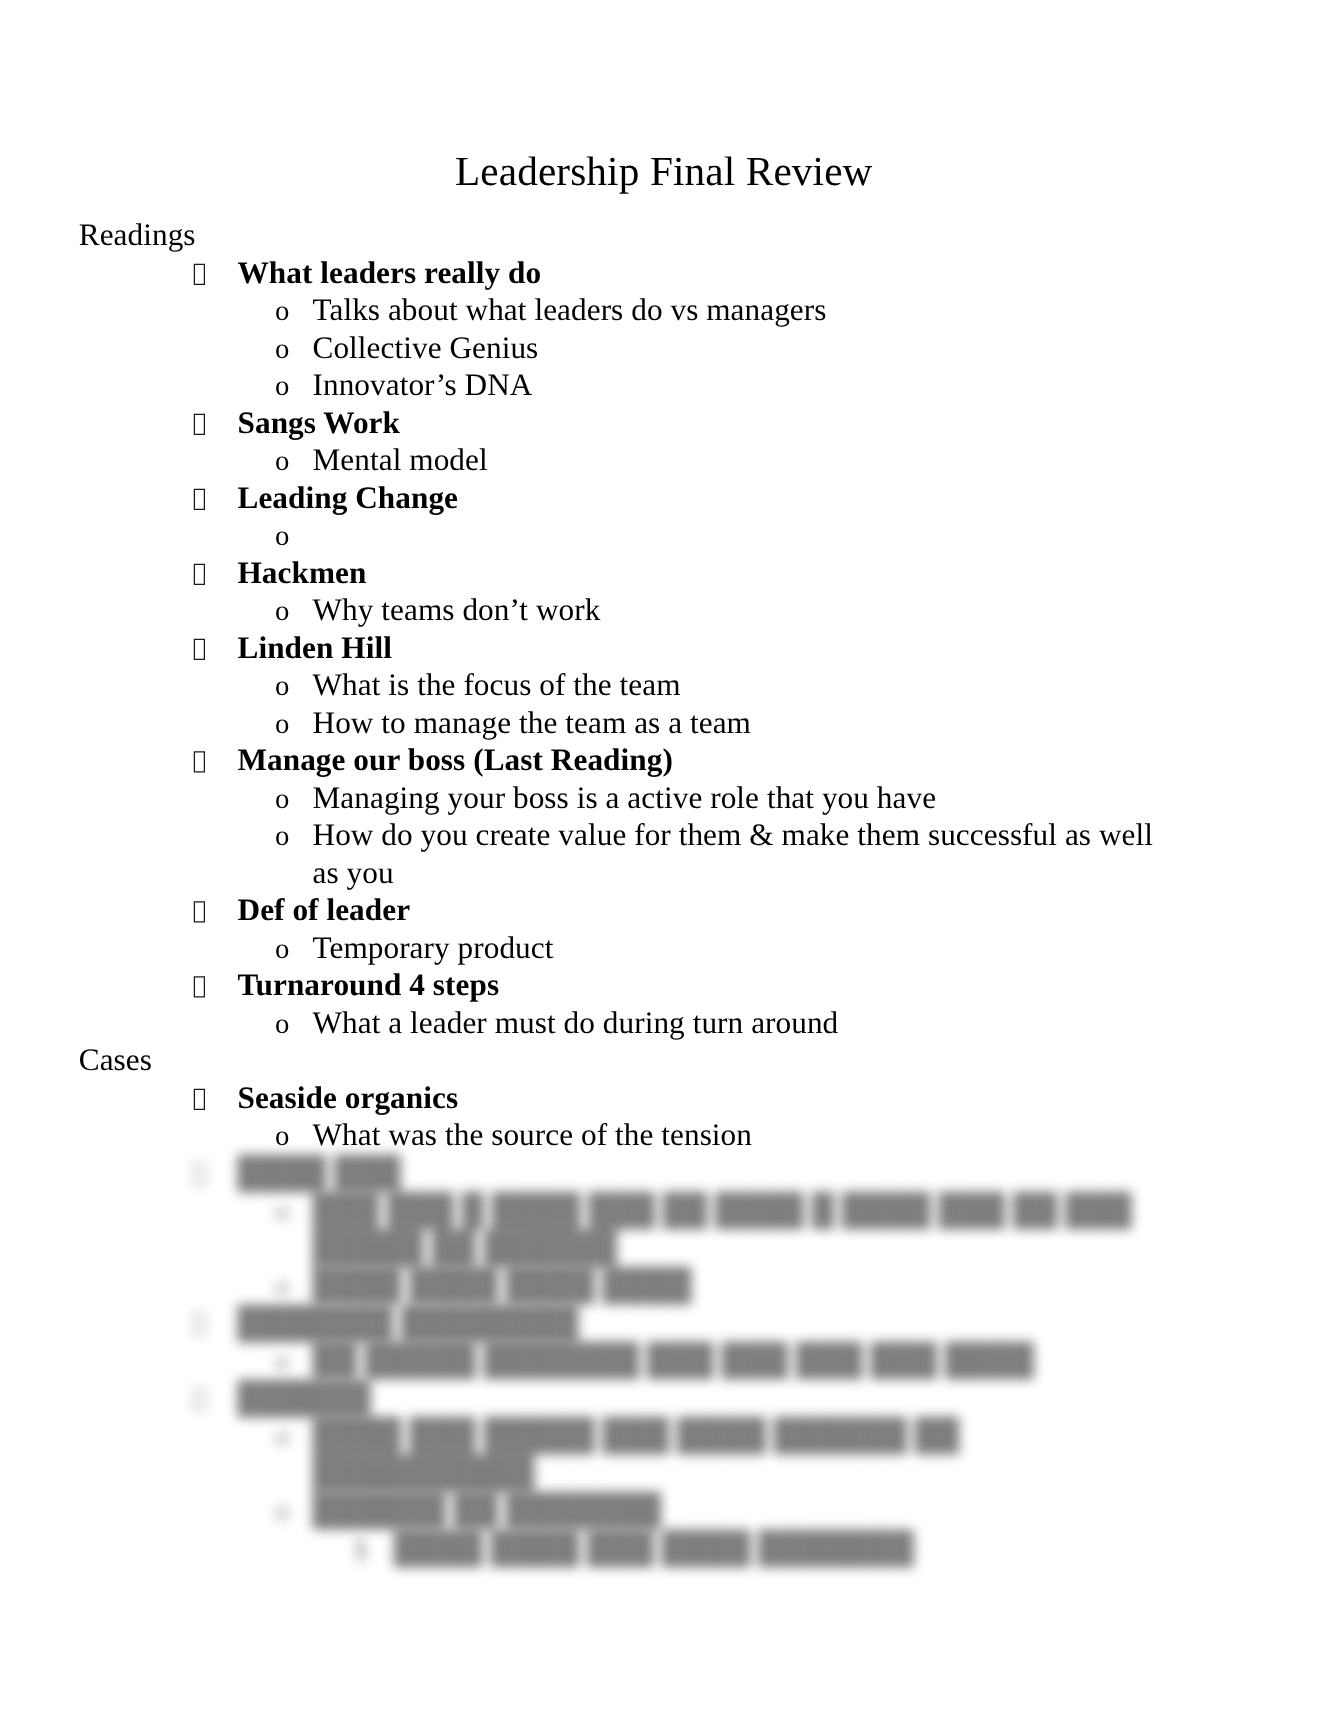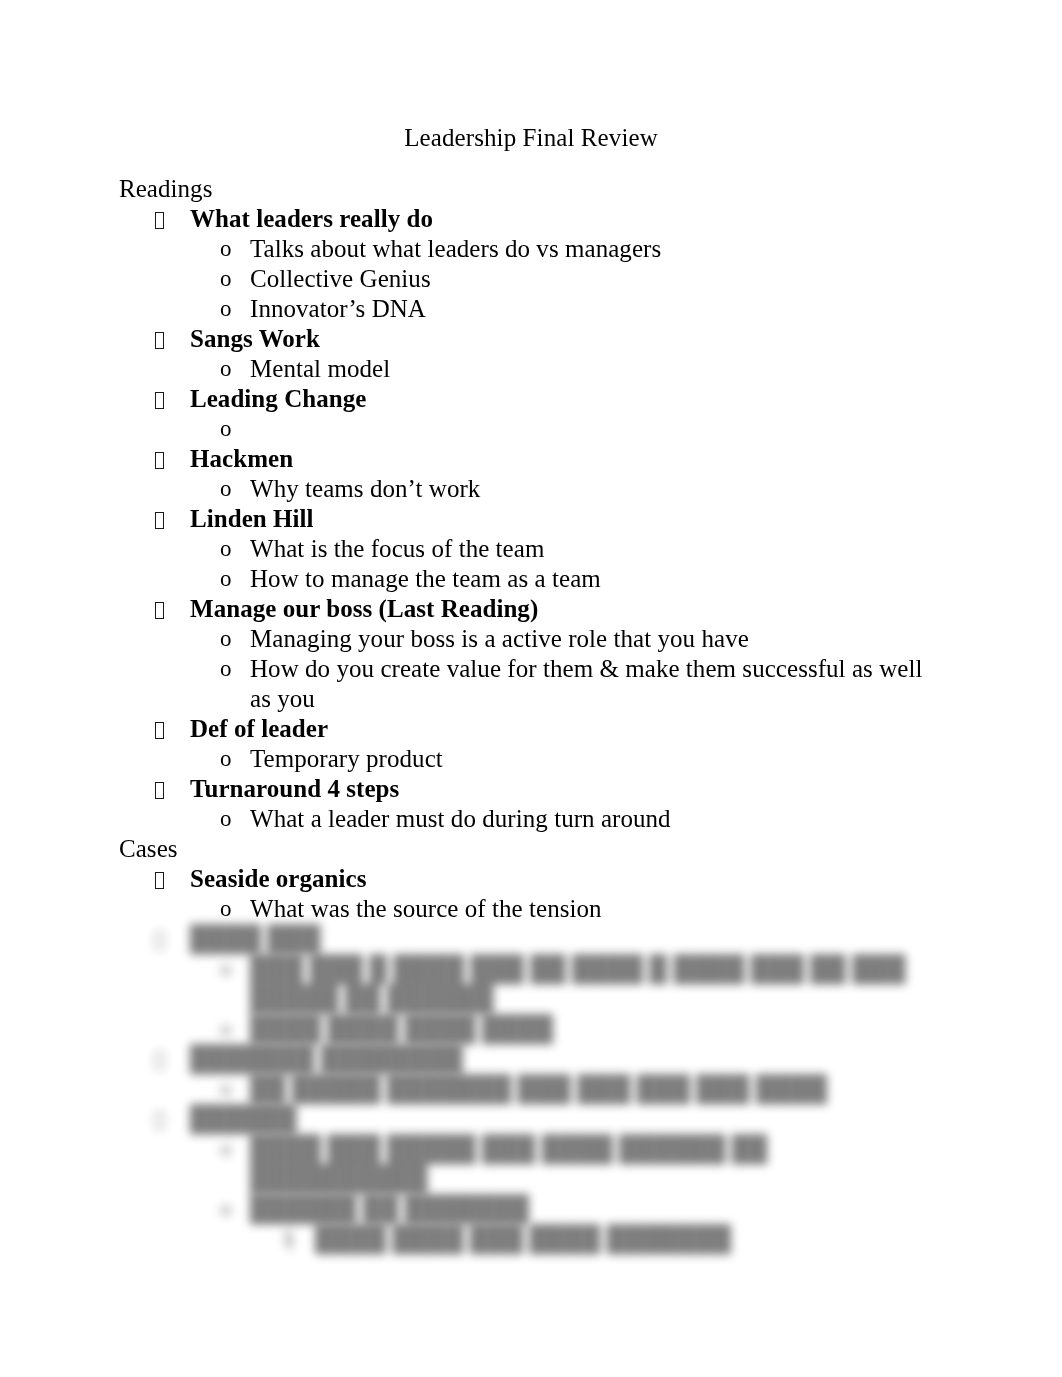--- a/index.html
+++ b/index.html
@@ -20,21 +20,21 @@
     box-sizing: border-box;
   }
 
   
   .doc-title {
     position: absolute;
     left: 0;
     top: 123px;
     width: 1062px;
     text-align: center;
-    font-size: 25px;
+    font-size: 33px;
     line-height: 30px;
     letter-spacing: 0.1px;
   }
 
   
   .outline {
     position: absolute;
     left: 0;
     top: 174px;
     width: 1062px;
@@ -43,21 +43,21 @@
   .line {
     position: relative;
     font-size: 25px;
     line-height: 30px;
     min-height: 30px;
     letter-spacing: 0.05px;
   }
 
   
   .lvl-h {
-    padding-left: 119px;
+    padding-left: 63px;
     padding-right: 127px;
   }
 
   
   .lvl-1 {
     padding-left: 190px;
     padding-right: 127px;
     font-weight: bold;
   }
   .lvl-1 > .marker {

